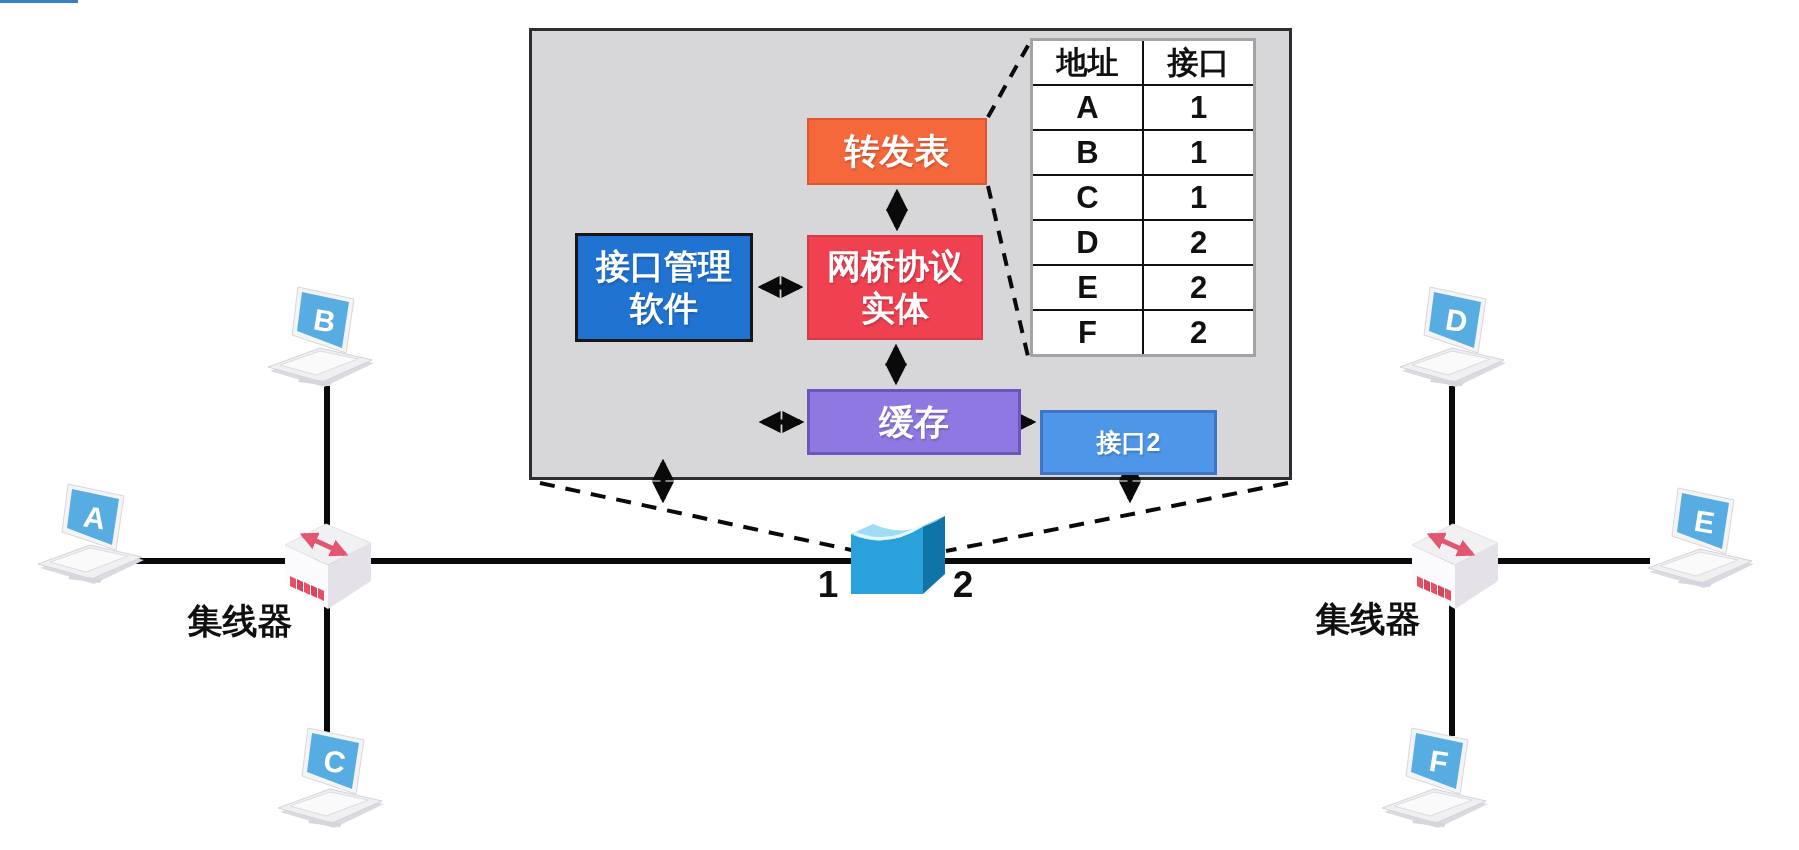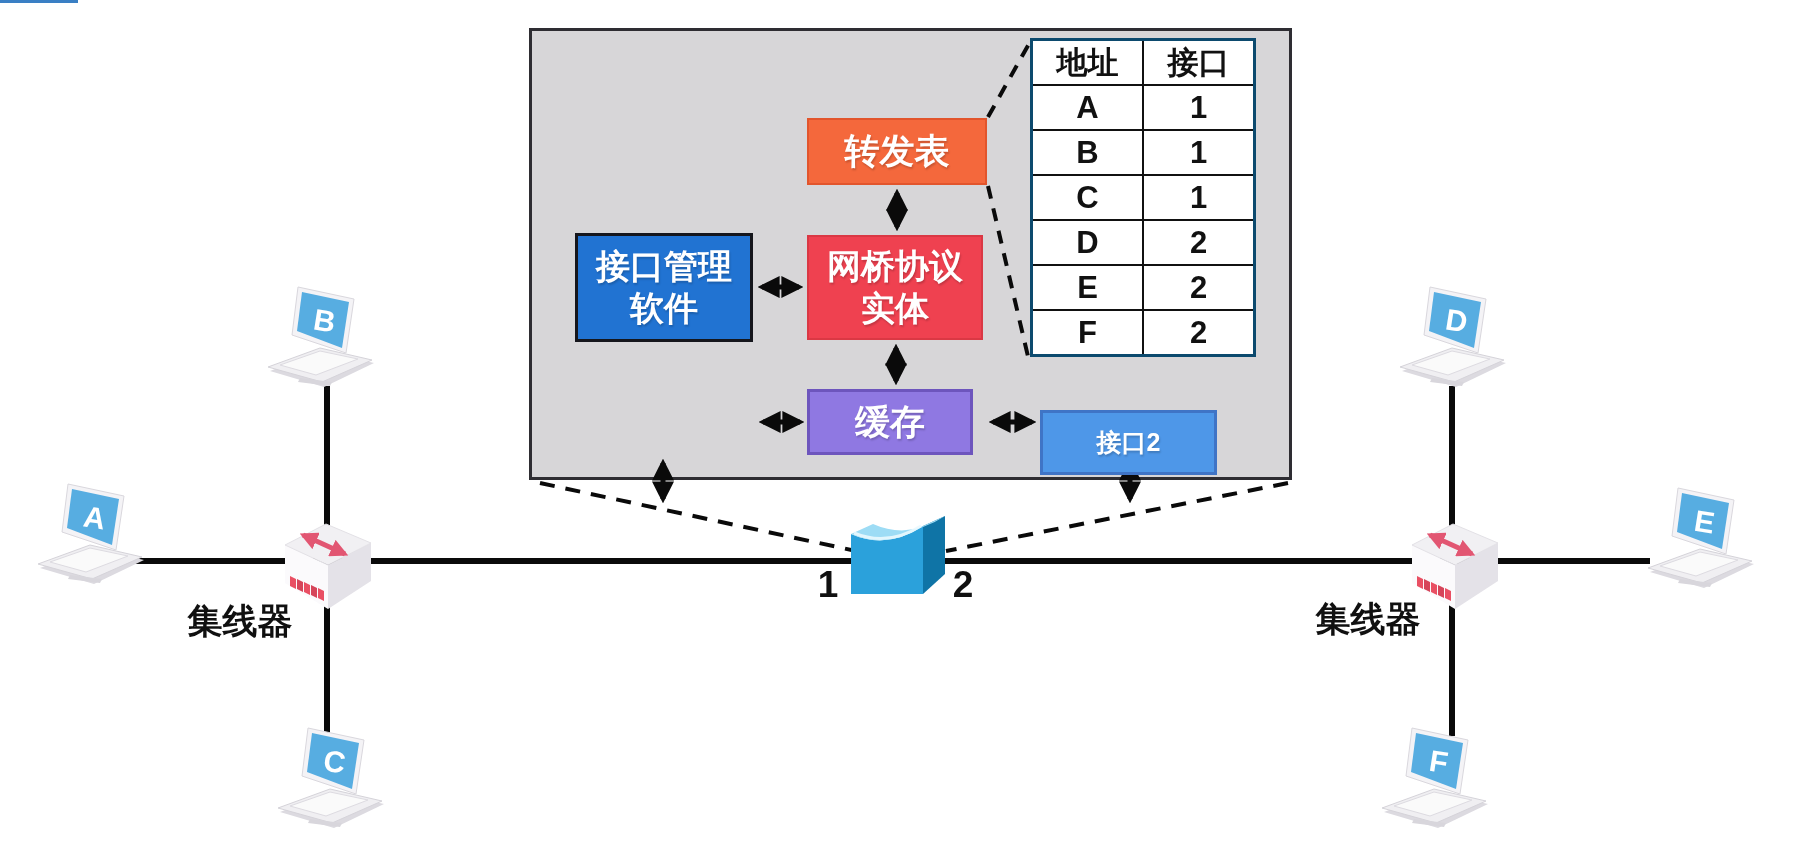--- a/index.html
+++ b/index.html
@@ -11,29 +11,29 @@
   
   #panel{left:529px;top:28px;width:763px;height:452px;background:#d7d6d8;border:3px solid #2e2d32;}
   
   .box{display:flex;flex-direction:column;align-items:center;justify-content:center;
        color:#fff;font-weight:bold;text-align:center;line-height:1.22;
        text-shadow:1px 2px 2px rgba(0,0,0,0.18);}
   #box-fwd   {left:807px;top:118px;width:180px;height:67px;background:#f4683c;border:2px solid #e2552c;font-size:35px;}
   #box-proto {left:807px;top:235px;width:176px;height:105px;background:#ef4150;border:2px solid #da3844;font-size:34px;}
   #box-mgmt  {left:575px;top:233px;width:178px;height:109px;background:#2173d2;border:3px solid #15161c;font-size:34px;}
   #box-port1 {left:577px;top:391px;width:178px;height:64px;background:#4e97e8;border:3px solid #3f74c6;font-size:33px;}
-  #box-buf   {left:807px;top:389px;width:166px;height:66px;background:#8f78e2;border:3px solid #6d55bd;font-size:35px;}
+  #box-buf   {left:807px;top:389px;width:214px;height:66px;background:#8f78e2;border:3px solid #6d55bd;font-size:35px;}
   #box-port2 {left:1040px;top:390px;width:177px;height:65px;background:#4e97e8;border:3px solid #3f74c6;font-size:25px;margin-top:20px;}
   
   #fwdtable{left:1030px;top:38px;border-collapse:collapse;background:#fff;}
   #fwdtable td,#fwdtable th{border:2px solid #111;font-weight:bold;color:#111;
       text-align:center;vertical-align:middle;font-size:31px;padding:0;}
   #fwdtable th{width:109px;height:43px;}
   #fwdtable td{height:43px;}
-  #fwdtable{border:3px solid #0c4a6e;}
+  #fwdtable{border:3px solid #a3a3a3;}
   
   .lbl{color:#101010;font-weight:bold;text-align:center;}
   #lbl-bridge{left:828px;top:596px;width:144px;font-size:34px;}
   #lbl-p1{left:808px;top:564px;width:40px;font-size:37px;}
   #lbl-p2{left:943px;top:564px;width:40px;font-size:37px;}
   #lbl-hub-left{left:170px;top:598px;width:140px;font-size:35px;}
   #lbl-hub-right{left:1298px;top:596px;width:140px;font-size:35px;}
   svg{display:block;}
   #wires{left:0;top:0;width:1799px;height:850px;pointer-events:none;}
   .node{pointer-events:none;}

